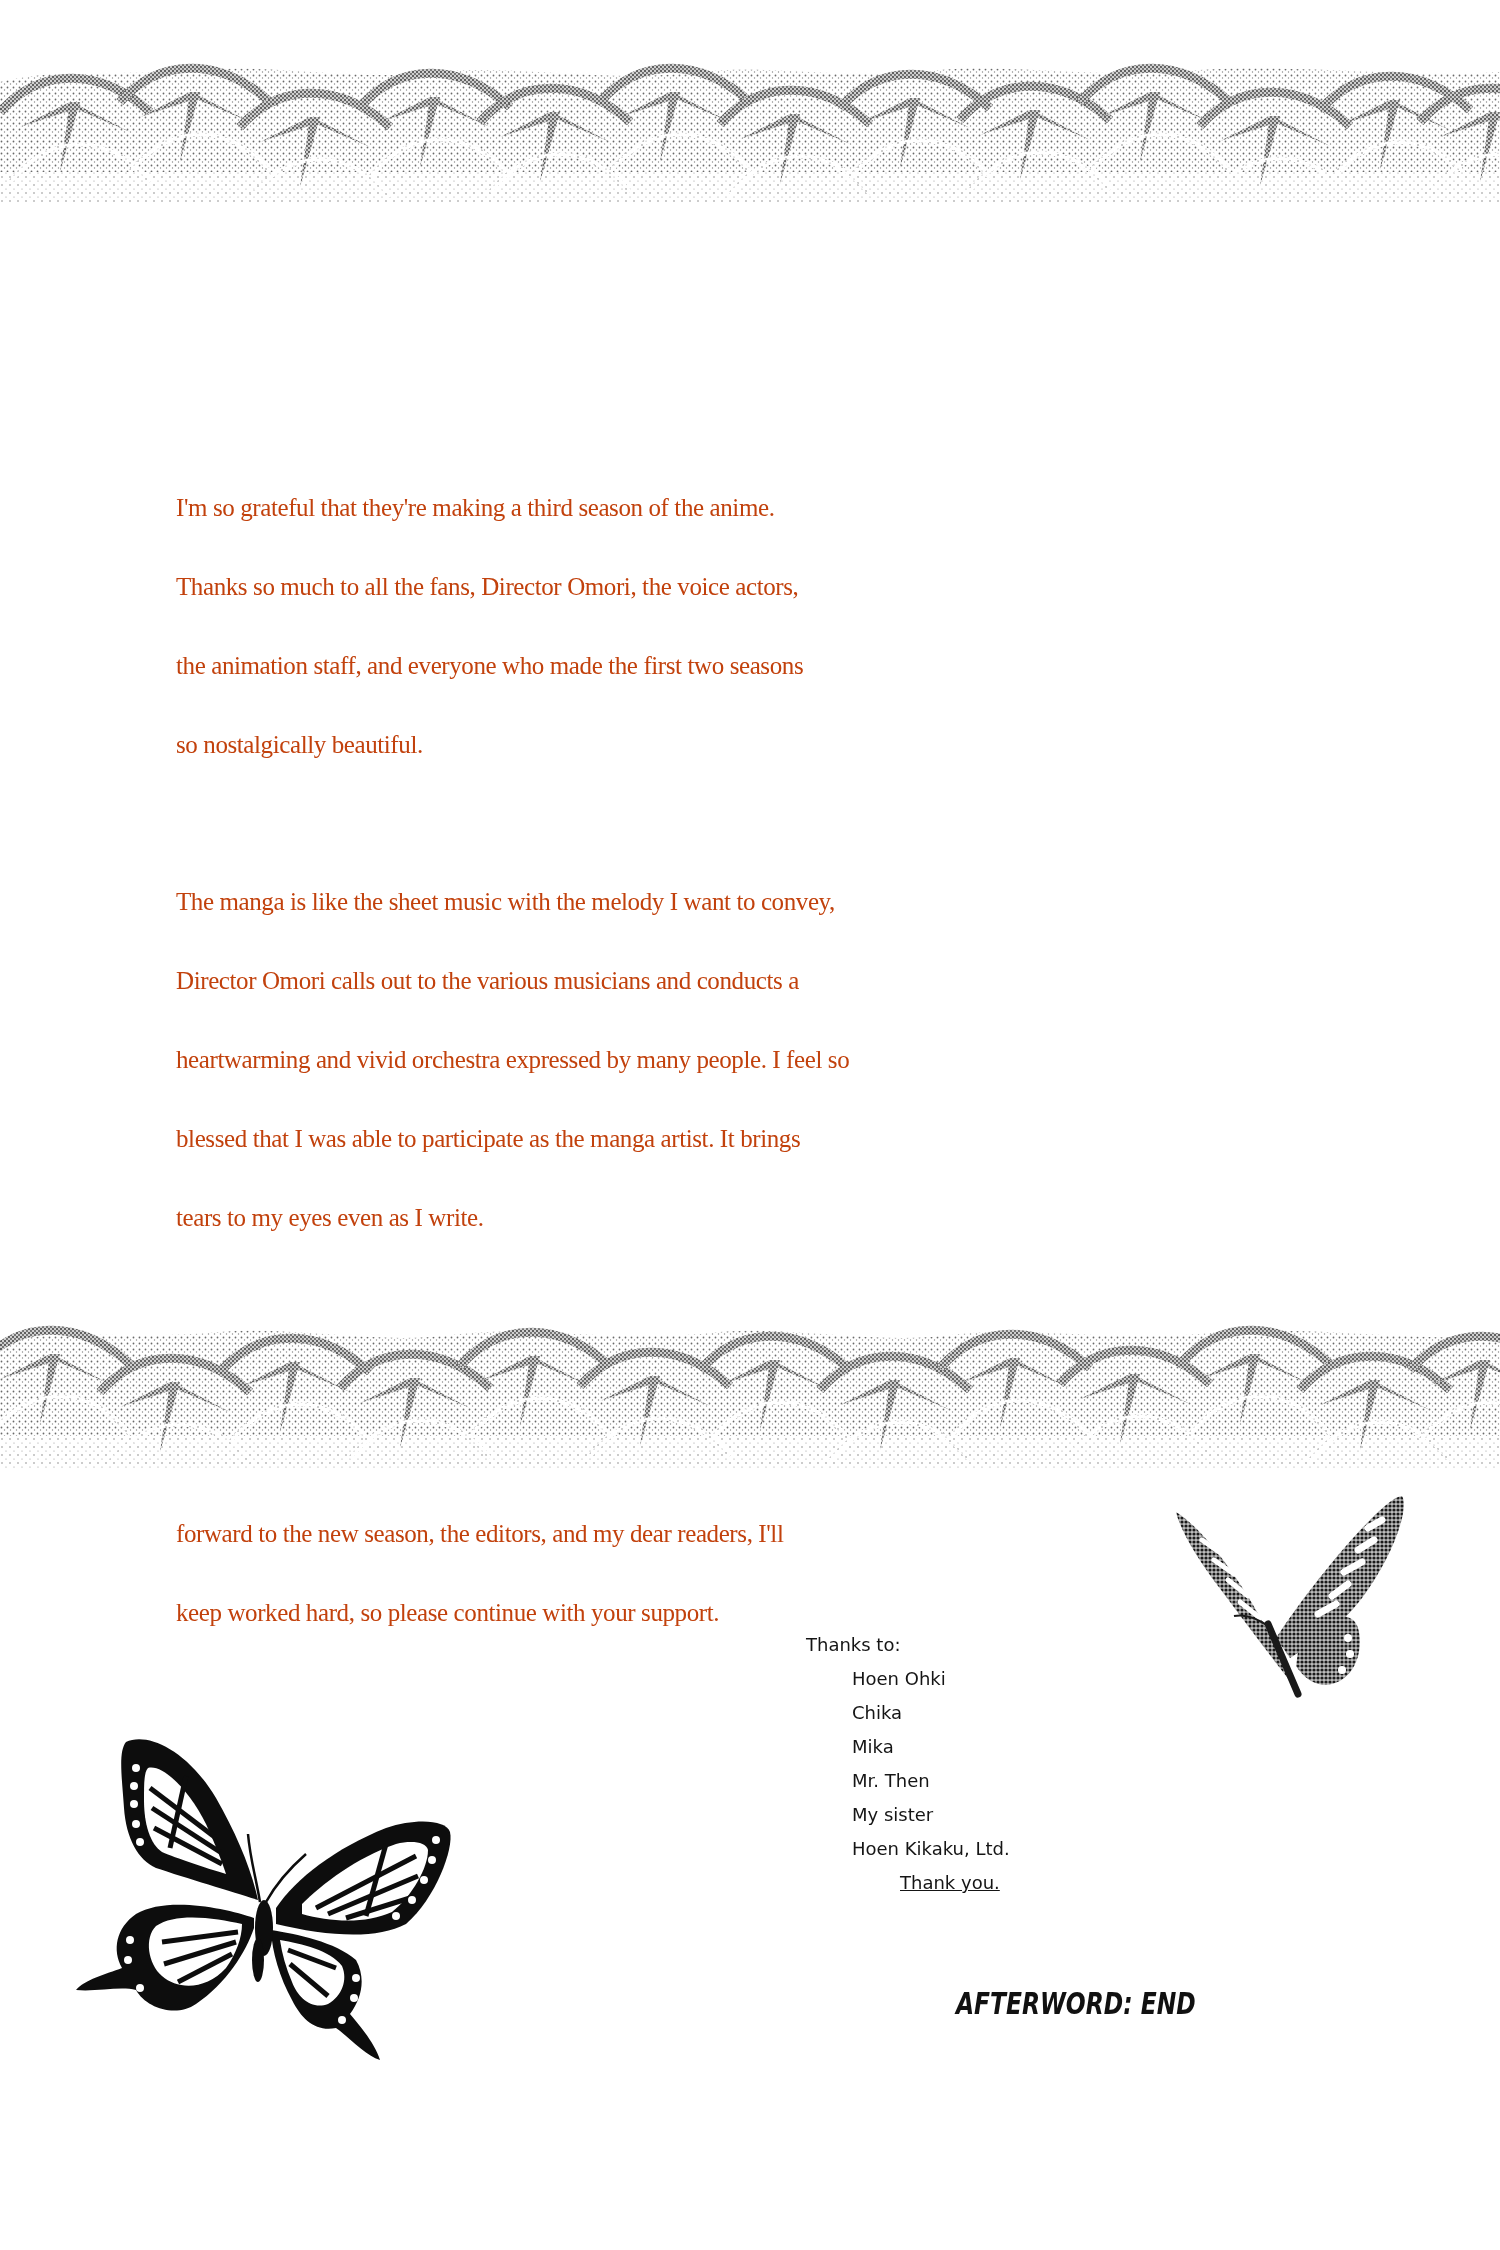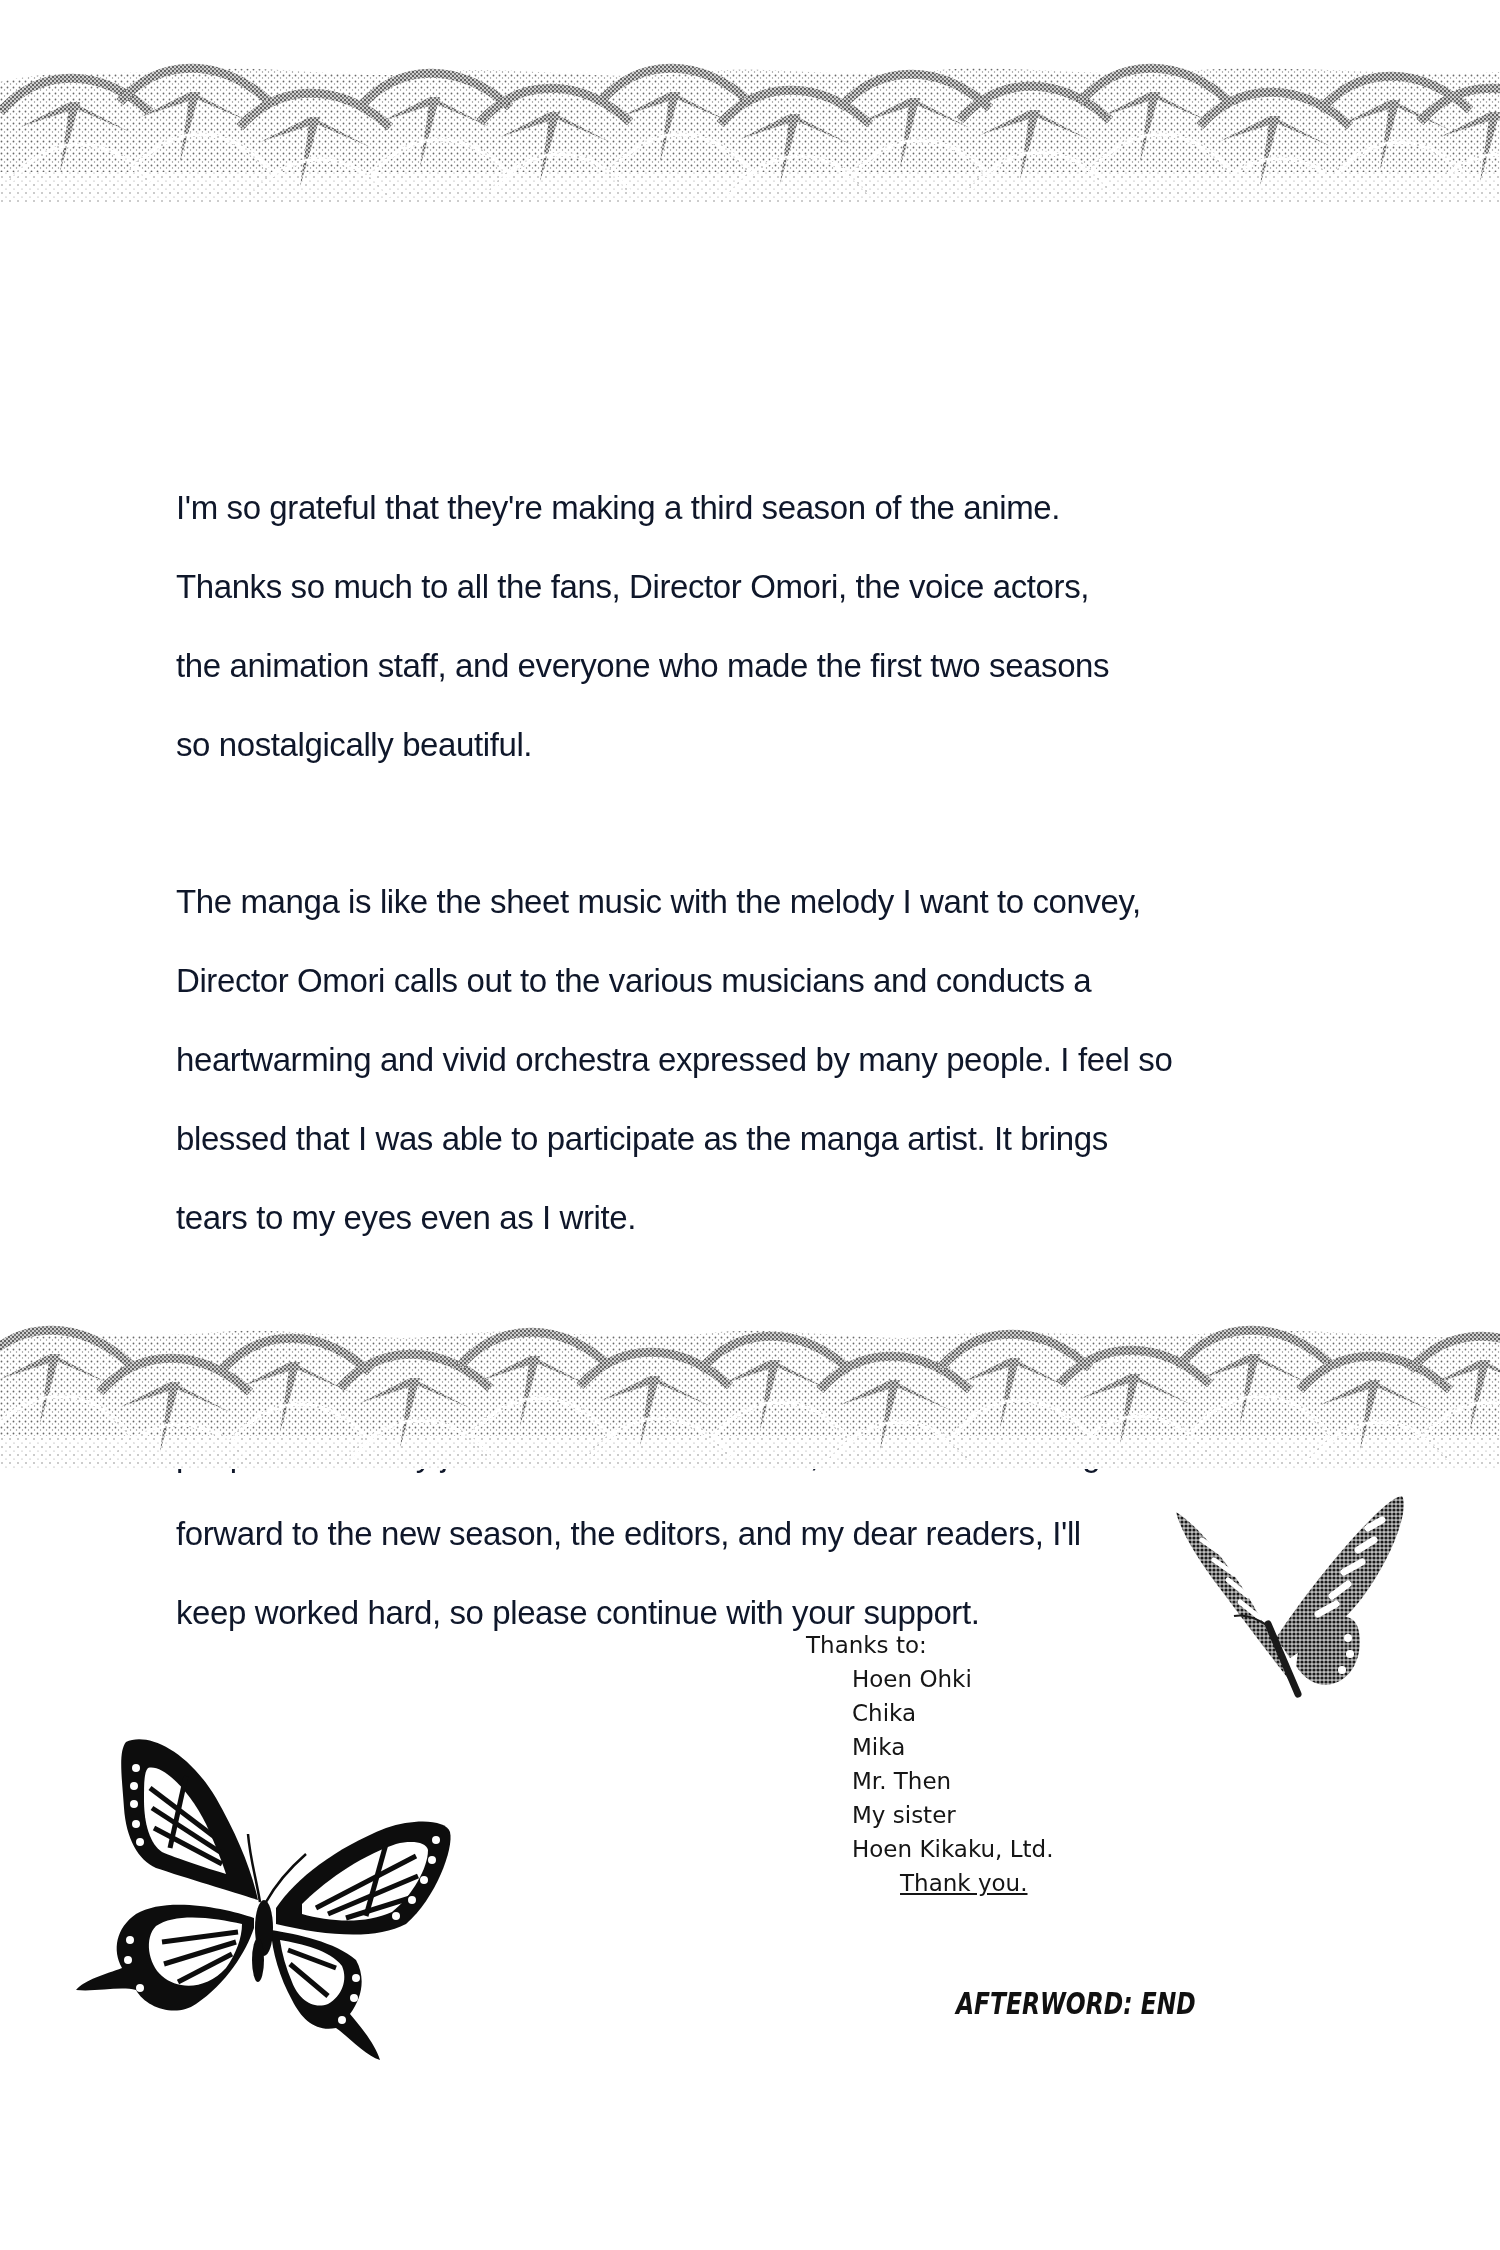--- a/index.html
+++ b/index.html
@@ -5,27 +5,27 @@
     html, body { margin: 0; padding: 0; background: #ffffff; }
     body { width: 1500px; height: 2250px; position: relative; overflow: hidden;
            font-family: "DejaVu Sans", sans-serif; color: #111111; }
 
     .band { position: absolute; left: 0; width: 1500px; height: 160px; }
     .band svg { display: block; width: 100%; height: 100%; }
     .band-top { top: 62px; }
     .band-middle { top: 1324px; }
 
     .afterword-text { position: absolute; left: 176px; top: 448px; width: 1120px;
-                      font-size: 33px; line-height: 39.5px; letter-spacing: -0.4px;
-                      font-family: Liberation Sans, sans-serif; color: #0f172a; }
+                      font-size: 25px; line-height: 39.5px; letter-spacing: -0.4px;
+                      font-family: Liberation Serif, serif; color: #c2410c; }
     .afterword-text .para { margin: 0 0 39px 0; white-space: pre-line; }
     .afterword-text .line { display: block; white-space: nowrap; }
 
     .thanks { position: absolute; left: 806px; top: 1628px;
-              font-size: 23px; line-height: 34px; color: #151515; }
+              font-size: 18px; line-height: 34px; color: #151515; }
     .thanks .heading { display: block; }
     .thanks .name { display: block; padding-left: 46px; }
     .thanks .signoff { display: block; padding-left: 94px; text-decoration: underline; }
 
     .end-mark { position: absolute; left: 956px; top: 1986px;
                 font-family: "DejaVu Sans", sans-serif; font-weight: bold; font-style: italic;
                 font-size: 30px; letter-spacing: 0px; color: #111111; transform: scaleX(0.78);
                 transform-origin: left center; white-space: nowrap; }
 
     .butterfly { position: absolute; }

